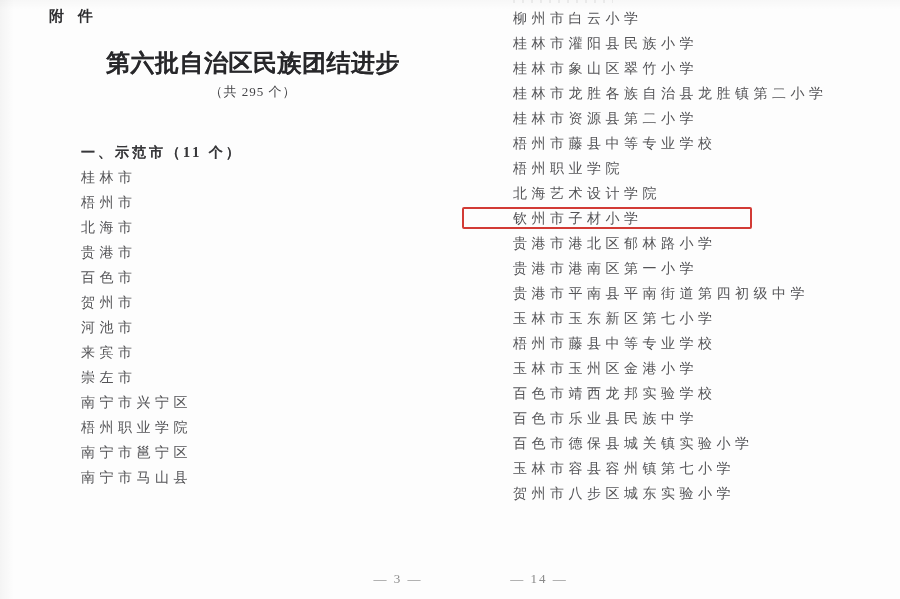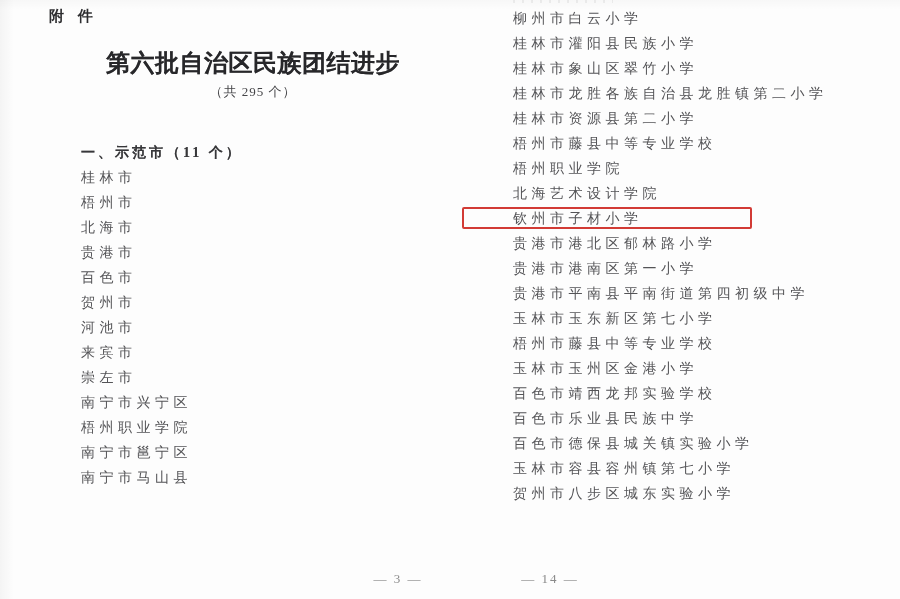--- a/index.html
+++ b/index.html
@@ -64,21 +64,21 @@
     border-radius:2px;
     pointer-events:none;
   }
 
   .page-number{
     position:absolute;top:570px;width:90px;
     text-align:center;font-size:13px;color:#8a8a8a;
     letter-spacing:2px;line-height:18px;white-space:nowrap;
   }
   .page-number.left{left:353px;}
-  .page-number.right{left:505px;}
+  .page-number.right{left:494px;}
 
   
   .cropped-remnant{
     position:absolute;left:513px;top:0;width:100px;height:3px;
     background:repeating-linear-gradient(90deg,
       rgba(130,130,130,.22) 0 2px, rgba(0,0,0,0) 2px 9px);
     opacity:.55;
   }
 </style>
 </head>

